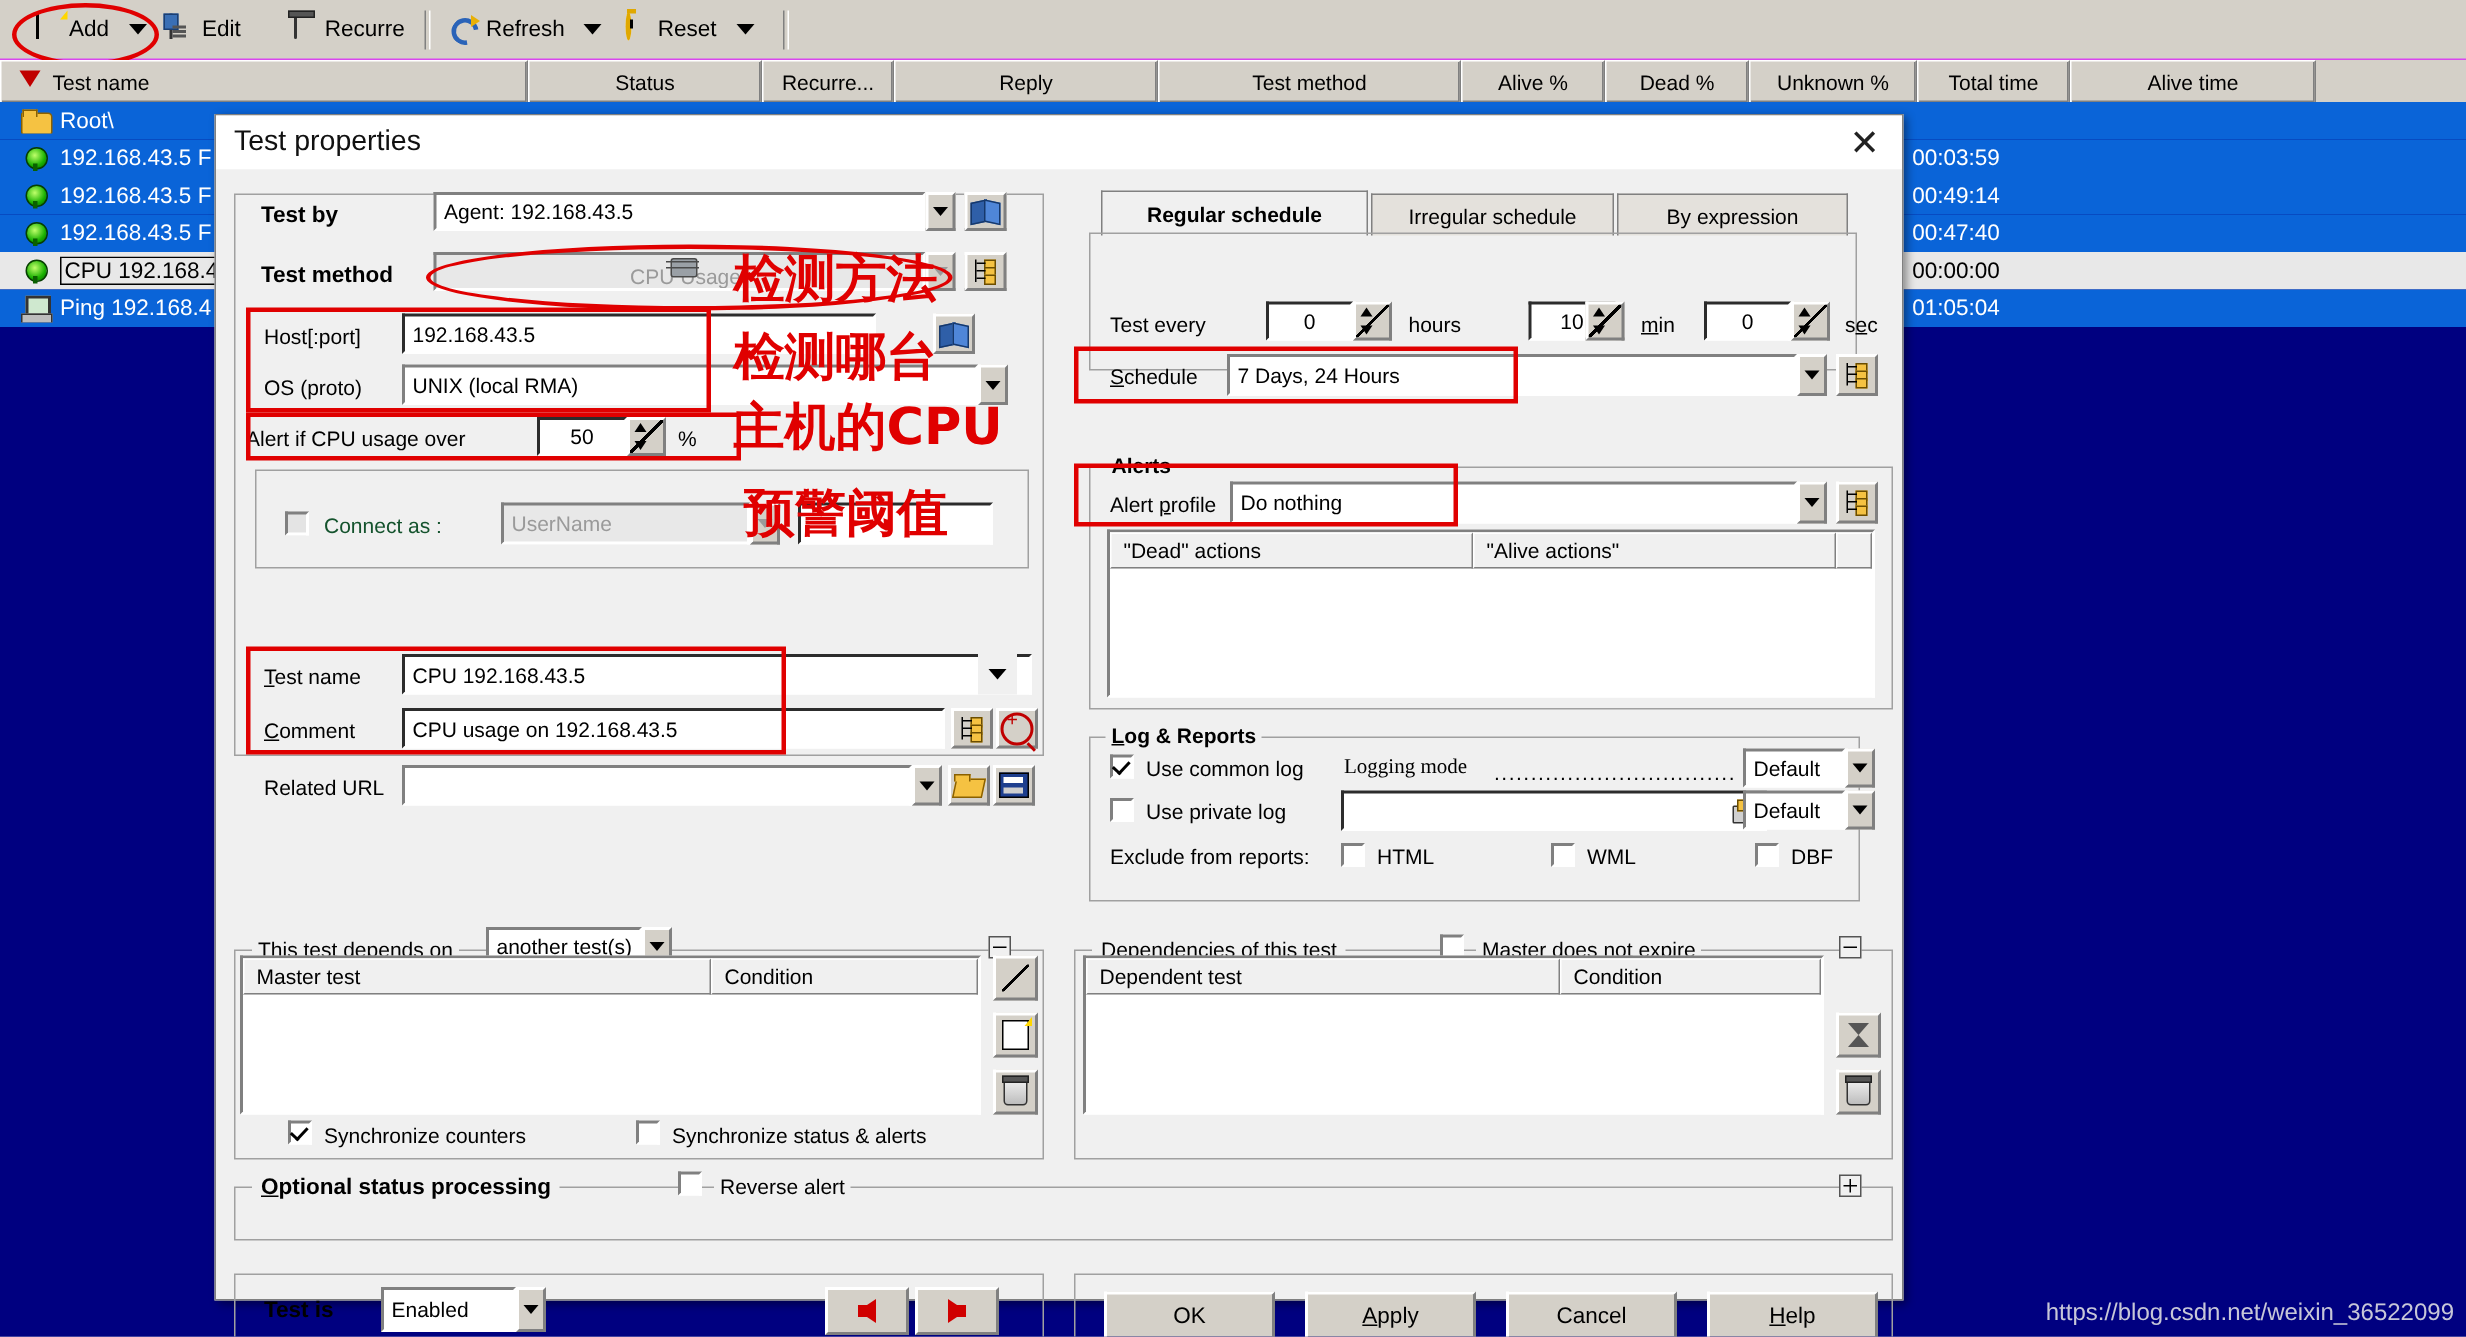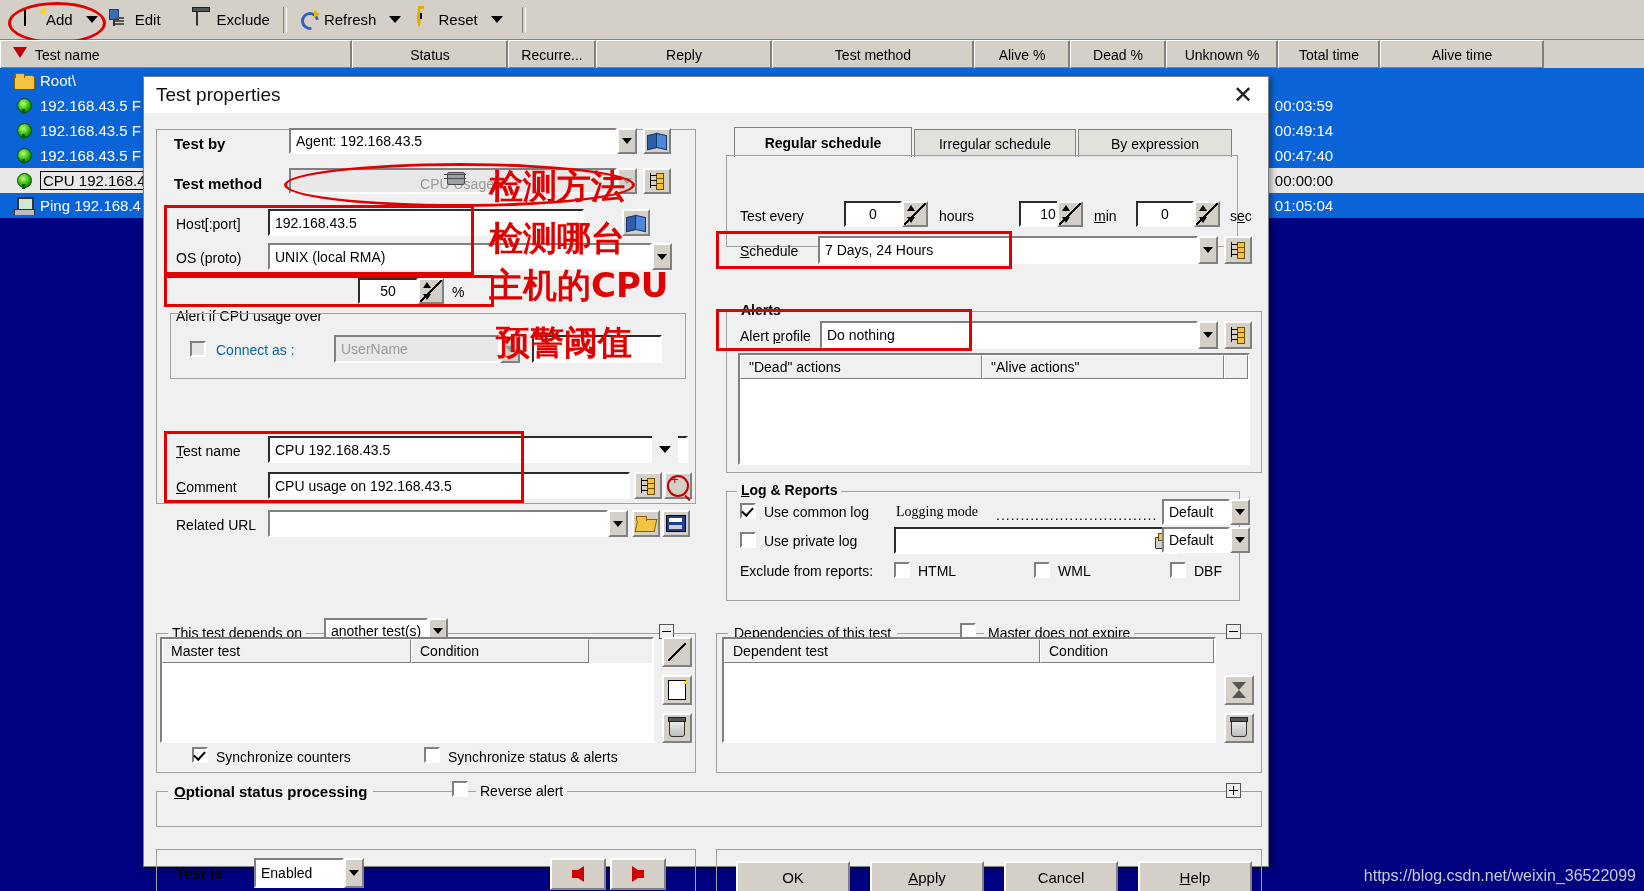--- a/index.html
+++ b/index.html
@@ -125,21 +125,21 @@
   
   .group{position:absolute;border:1px solid #a0a0a0;box-sizing:border-box;background:transparent;}
   .group>.gl{
     position:absolute;top:-10px;left:10px;background:#f0f0f0;padding:0 4px;font-size:14px;
     white-space:nowrap;
   }
   .gl.bold{font-weight:bold;}
 
   .lab{position:absolute;font-size:14px;color:#000;white-space:nowrap;}
   .lab.bold{font-weight:bold;font-size:15px;}
-  .lab.dim{color:#0369a1;}
+  .lab.dim{color:#14532d;}
   .u{text-decoration:underline;}
 
   .field{
     position:absolute;background:#fff;border:2px inset #b0b0b0;
     border-top-color:#808080;border-left-color:#808080;border-right-color:#fff;border-bottom-color:#fff;
     box-sizing:border-box;display:flex;align-items:center;padding-left:5px;
     font-size:14px;color:#000;white-space:nowrap;overflow:hidden;
   }
   .field.num{justify-content:center;padding-left:0;font-size:14px;}
 
@@ -282,21 +282,21 @@
       <span class="ico"><span class="ico-doc"></span></span>
       <span class="lbl">Add</span>
     </div>
     <div class="tb-arrow"></div>
     <div class="tb-item">
       <span class="ico"><span class="ico-edit"></span></span>
       <span class="lbl">Edit</span>
     </div>
     <div class="tb-item" style="margin-left:16px;">
       <span class="ico"><span class="ico-trash"></span></span>
-      <span class="lbl">Exclude</span>
+      <span class="lbl">Recurre</span>
     </div>
     <div class="tb-sep"></div>
     <div class="tb-item">
       <span class="ico"><span class="ico-refresh"></span></span>
       <span class="lbl">Refresh</span>
     </div>
     <div class="tb-arrow"></div>
     <div class="tb-item">
       <span class="ico"><span class="ico-clock"></span></span>
       <span class="lbl">Reset</span>
@@ -447,21 +447,21 @@
       <div class="ibtn" style="left:478px;top:96px;width:28px;height:27px;">
         <span class="ico-book"></span>
       </div>
 
       <div class="lab" style="left:32px;top:137px;">OS (proto)</div>
       <div class="combo" style="left:124px;top:130px;width:404px;height:27px;">
         <div class="cb-txt">UNIX (local RMA)</div>
         <div class="cb-btn"></div>
       </div>
 
-      <div class="lab" style="left:32px;top:171px;margin-top:24px;">Alert if CPU usage over</div>
+      <div class="lab" style="left:20px;top:171px;">Alert if CPU usage over</div>
       <div class="field num" style="left:214px;top:165px;width:60px;height:26px;">
         <span>50</span>
       </div>
       <div class="spin" style="left:274px;top:165px;height:26px;">
         <span class="up"></span>
           <span class="dn"></span>
       </div>
       <div class="lab" style="left:308px;top:171px;">%</div>
 
       <div class="group" style="left:26px;top:200px;width:516px;height:66px;"></div>
@@ -624,21 +624,21 @@
       <div class="group" style="left:12px;top:520px;width:540px;height:140px;"></div>
       <div class="lab" style="left:24px;top:512px;background:#f0f0f0;padding:0 4px;">This test depends on</div>
       <div class="combo" style="left:180px;top:505px;width:124px;height:26px;">
         <div class="cb-txt">another test(s)</div>
         <div class="cb-btn"></div>
       </div>
       <div class="minusbox" style="left:515px;top:511px;"></div>
 
       <div class="lv" style="left:16px;top:524px;width:494px;height:106px;">
         <div class="lv-head">
-          <div class="lv-h" style="width:249px;">
+          <div class="lv-h" style="width:312px;">
             <span>Master test</span>
           </div>
           <div class="lv-h" style="width:178px;">
             <span>Condition</span>
           </div>
         </div>
       </div>
       <div class="ibtn" style="left:518px;top:524px;width:30px;height:30px;">
         <span class="ico-sortarrow"></span>
       </div>

